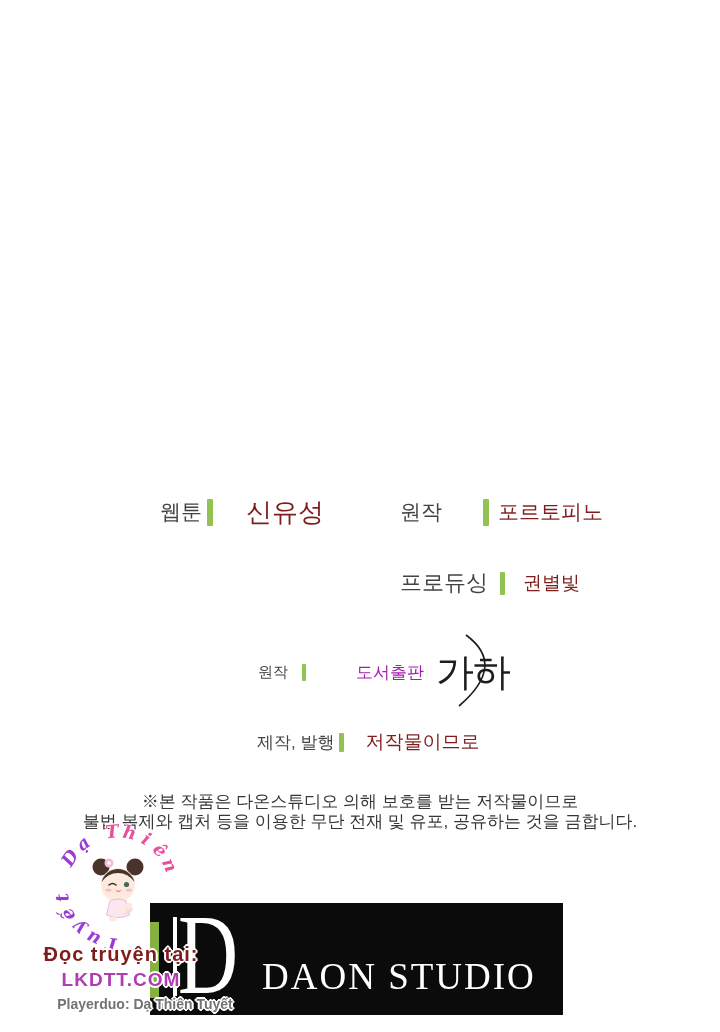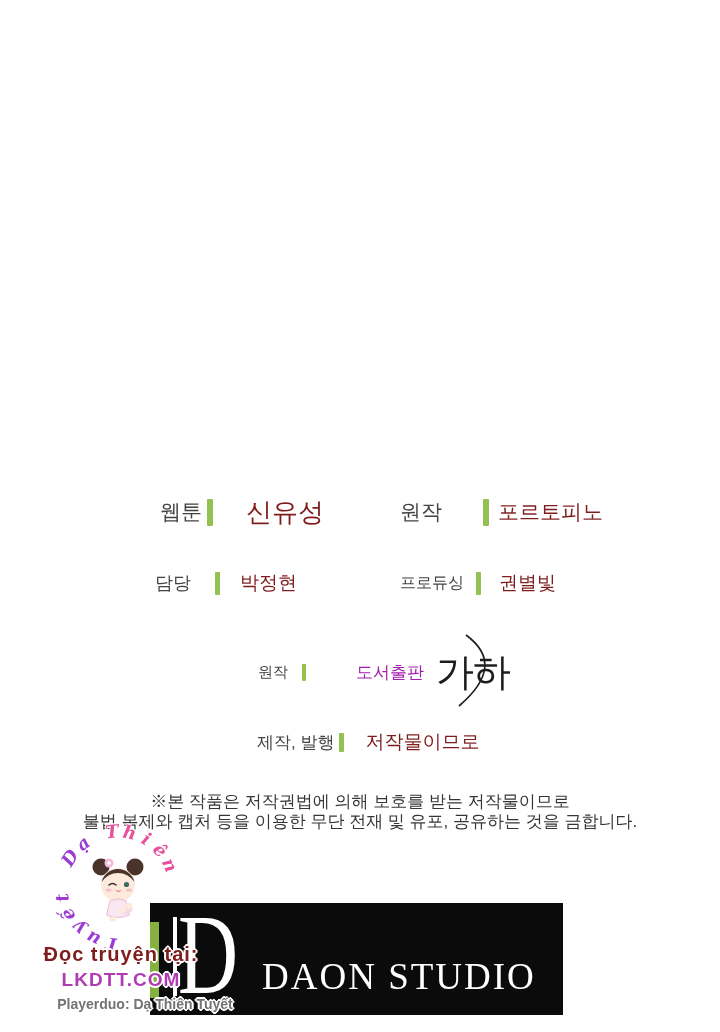--- a/index.html
+++ b/index.html
@@ -22,21 +22,21 @@
   .row1r .lbl{font-size:21px;}
   .row1r .gbar{width:6px;height:27px;margin-left:41px;margin-right:9px;}
   .row1r .val{font-size:21px;}
 
   .row2l{left:155px;top:570px;height:26px;}
   .row2l .lbl{font-size:18px;}
   .row2l .gbar{width:5px;height:23px;margin-left:24px;margin-right:20px;}
   .row2l .val{font-size:19px;}
 
   .row2r{left:400px;top:570px;height:26px;}
-  .row2r .lbl{font-size:16px;}
+  .row2r .lbl{font-size:22px;}
   .row2r .gbar{width:5px;height:23px;margin-left:12px;margin-right:18px;}
   .row2r .val{font-size:19px;}
 
   .row3{left:258px;top:646px;height:52px;}
   .row3 .lbl{font-size:15px;}
   .row3 .gbar{width:4px;height:17px;margin-left:14px;margin-right:50px;}
   .row3 .prefix{font-size:17px;color:#a21caf;}
   .row3 .brand{font-family:Liberation Serif, serif;font-weight:300;font-size:38px;
                color:#1d1d1d;margin-left:12px;letter-spacing:-1px;}
   .arc-svg{position:absolute;left:455px;top:629px;}
@@ -83,25 +83,20 @@
     <span class="lbl">웹툰</span>
     <span class="gbar"></span>
     <span class="val">신유성</span>
   </div>
   <div class="crow row1r">
     <span class="lbl">원작</span>
     <span class="gbar"></span>
     <span class="val">포르토피노</span>
   </div>
 
-  <div class="crow row2l">
-    <span class="lbl">담당</span>
-    <span class="gbar"></span>
-    <span class="val">박정현</span>
-  </div>
   <div class="crow row2r">
     <span class="lbl">프로듀싱</span>
     <span class="gbar"></span>
     <span class="val">권별빛</span>
   </div>
 
   <div class="crow row3">
     <span class="lbl">원작</span>
     <span class="gbar"></span>
     <span class="prefix">도서출판</span>
@@ -111,21 +106,21 @@
     <path d="M 11 6 Q 52 36 4 77" stroke="#1f1f1f" stroke-width="1.7" fill="none"></path>
   </svg>
 
   <div class="crow row4">
     <span class="lbl">제작, 발행</span>
     <span class="gbar"></span>
     <span class="val">저작물이므로</span>
   </div>
 
   <div class="notice">
-    <div>※본 작품은 저작권법에 의해 보호를 받는 저작물이므로</div>
+    <div>※본 작품은 다온스튜디오 의해 보호를 받는 저작물이므로</div>
     <div>불법 복제와 캡처 등을 이용한 무단 전재 및 유포, 공유하는 것을 금합니다.</div>
   </div>
 
   <div class="daon-bar">
     <div class="daon-stripe"></div>
     <div class="daon-stem"></div>
     <svg class="daon-d" width="90" height="112" viewBox="0 0 90 112">
       <text x="0" y="90" font-family="Liberation Serif, serif" font-size="114" fill="#ffffff" transform="scale(0.73,1)" aria-label="D">D</text>
     </svg>
     <div class="daon-name">DAON STUDIO</div>

